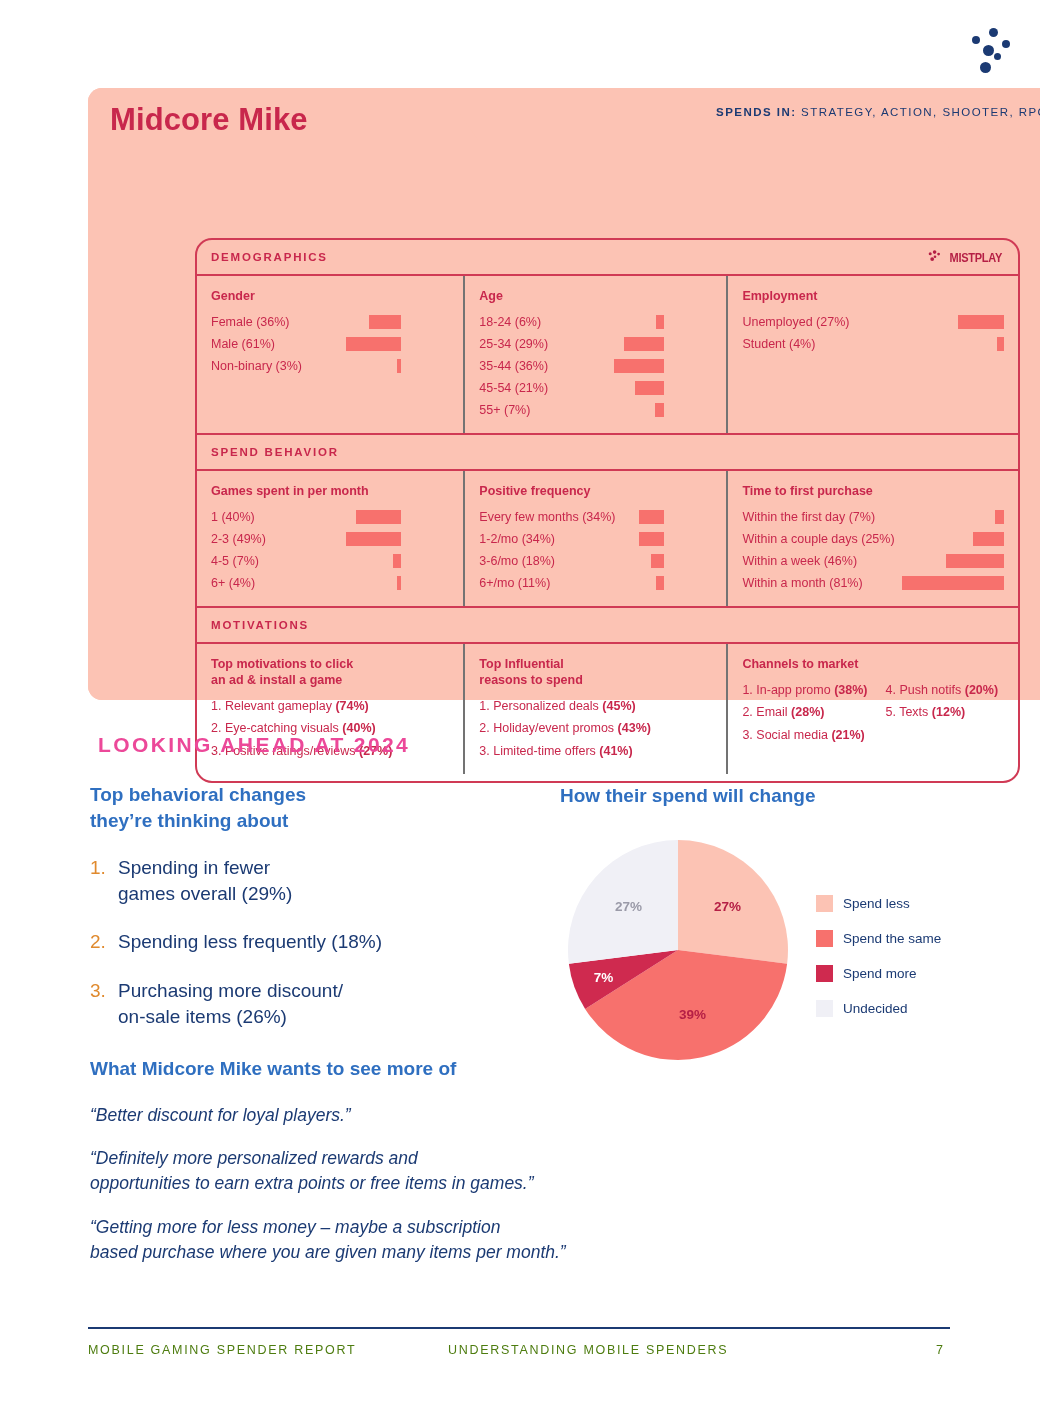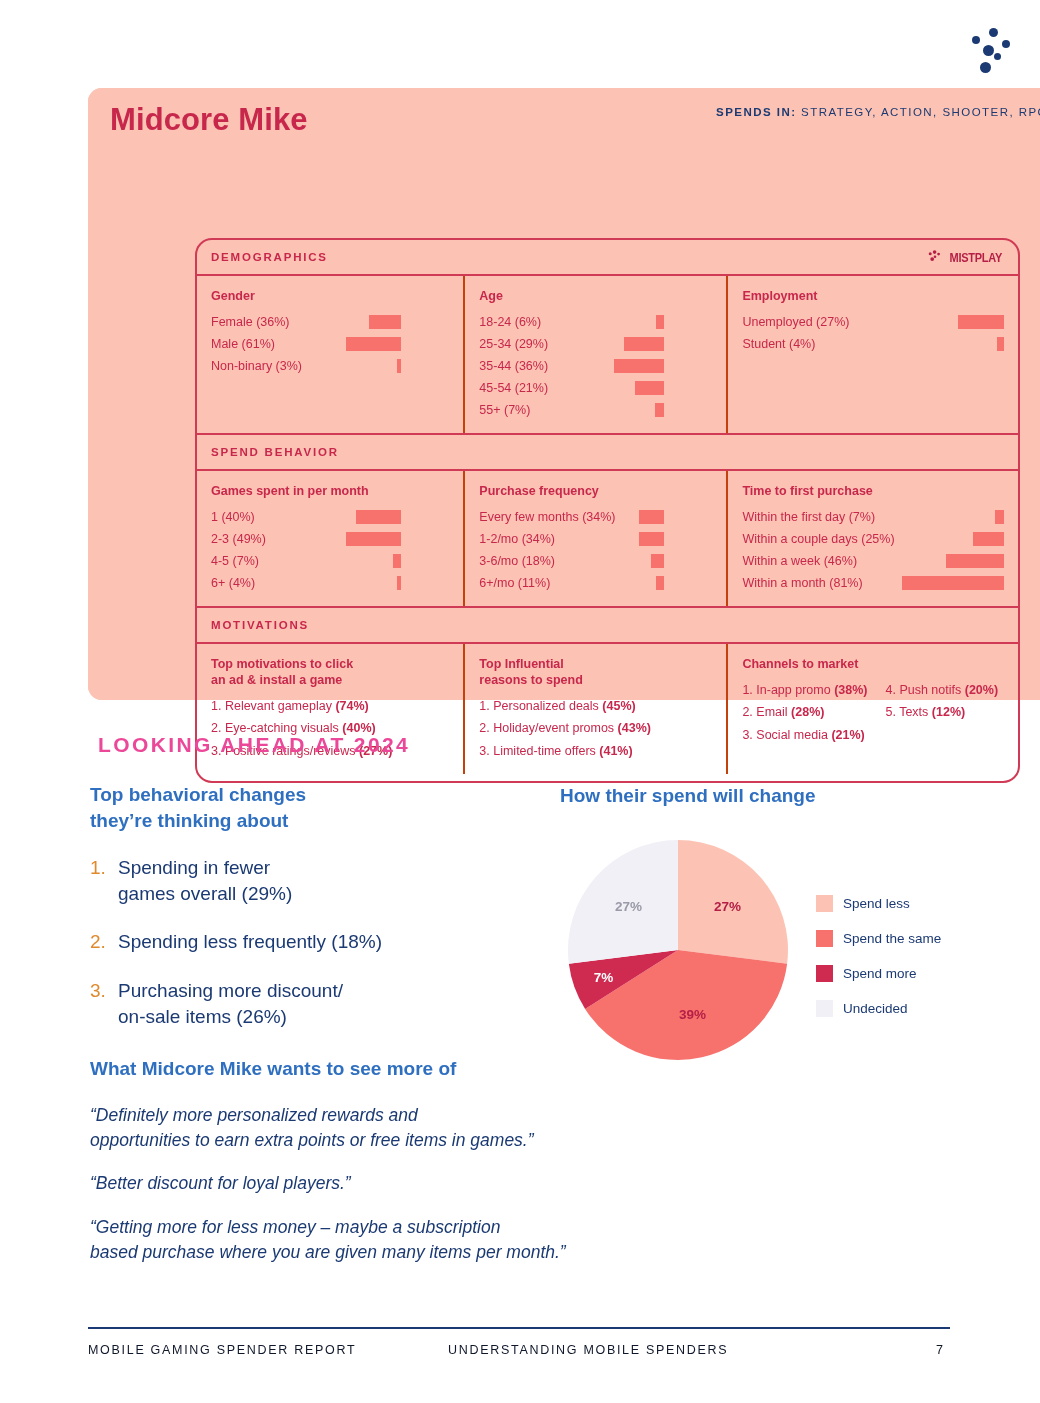--- a/index.html
+++ b/index.html
@@ -72,21 +72,21 @@
   .logo .wordmark {
     font-size: 12.5px; font-weight: bold; color: #b51f45;
     letter-spacing: -.3px; font-family: "Liberation Sans", sans-serif;
     transform: scaleX(.88);
   }
   .logo svg { display: block; }
 
   .cols { display: flex; border-bottom: 2px solid #d03a55; gap: 48px; }
   .cols.last { border-bottom: none; }
   .col { padding: 12px 14px 12px 14px; position: relative; }
-  .col + .col { border-left: 2px solid #c2410c; }
+  .col + .col { border-left: 2px solid #737373; }
   .col.c1 { width: 247px; }
   .col.c2 { width: 243px; }
   .col.c3 { width: 331px; }
   .col h4 {
     font-size: 12.5px; font-weight: bold; color: #c8274c;
     margin-bottom: 7px; line-height: 1.28;
   }
   .row {
     display: flex; align-items: center; height: 22px;
     font-size: 12.5px; color: #c8274c;
@@ -139,21 +139,21 @@
   .legend .item { display: flex; align-items: center; height: 35px; }
   .legend .sw { width: 17px; height: 17px; margin-right: 10px; flex: 0 0 17px; }
   .legend .lt { font-size: 13.5px; color: #1b3a73; white-space: nowrap; }
 
   
   .foot-rule {
     position: absolute; left: 88px; top: 1327px; width: 862px;
     height: 1.5px; background: #1b3a73;
   }
   .footer { position: absolute; top: 1343px; font-size: 12.5px;
-            letter-spacing: 1.7px; color: #0f172a; font-family: "Liberation Sans", sans-serif; }
+            letter-spacing: 1.7px; color: #4d7c0f; font-family: "Liberation Sans", sans-serif; }
   .f1 { left: 88px; }
   .f2 { left: 448px; }
   .f3 { left: 936px; letter-spacing: 0; }
 </style>
 </head>
 <body>
 
 <div class="page">
 
   <div class="dots">
@@ -298,21 +298,21 @@
               </div>
               <div class="row">
                 <span class="lab">6+ (4%)</span>
                 <span class="track">
                   <span class="bar" style="width: 4.4898px; background: rgb(247, 113, 109);"></span>
                 </span>
               </div>
             </div>
         </div>
         <div class="col c2">
-          <h4>Purchase frequency</h4>
+          <h4>Positive frequency</h4>
           <div>
               <div class="row">
                 <span class="lab">Every few months (34%)</span>
                 <span class="track">
                   <span class="bar" style="width: 25px; background: rgb(247, 113, 109);"></span>
                 </span>
               </div>
               <div class="row">
                 <span class="lab">1-2/mo (34%)</span>
                 <span class="track">
@@ -430,22 +430,22 @@
       </li>
       <li>
         <span class="n">3.</span>
         <span class="t">Purchasing more discount/<br>on-sale items (26%)</span>
       </li>
     </ul>
 
   <div class="sub-head sh-wants">What Midcore Mike wants to see more of</div>
 
   <div class="quotes">
+      <p>“Better discount for loyal players.”</p>
       <p>“Definitely more personalized rewards and<br>opportunities to earn extra points or free items in games.”</p>
-      <p>“Better discount for loyal players.”</p>
       <p>“Getting more for less money – maybe a subscription<br>based purchase where you are given many items per month.”</p>
     </div>
 
   <div class="pie-wrap">
     <svg class="pie" width="230" height="225" viewBox="0 0 230 225">
       <g id="pie-slices">
           <path d="M 115 112 L 115 2 A 110 110 0 0 1 224.1326171445926 125.78665569207348 Z" fill="#fcc3b4"></path>
           <path d="M 115 112 L 224.1326171445926 125.78665569207348 A 110 110 0 0 1 22.123928194778316 170.94094744768958 Z" fill="#f7716d"></path>
           <path d="M 115 112 L 22.123928194778316 170.94094744768958 A 110 110 0 0 1 5.867382855407442 125.7866556920735 Z" fill="#cf2a4f"></path>
           <path d="M 115 112 L 5.867382855407442 125.7866556920735 A 110 110 0 0 1 114.99999999999999 2 Z" fill="#f0f0f6"></path>

